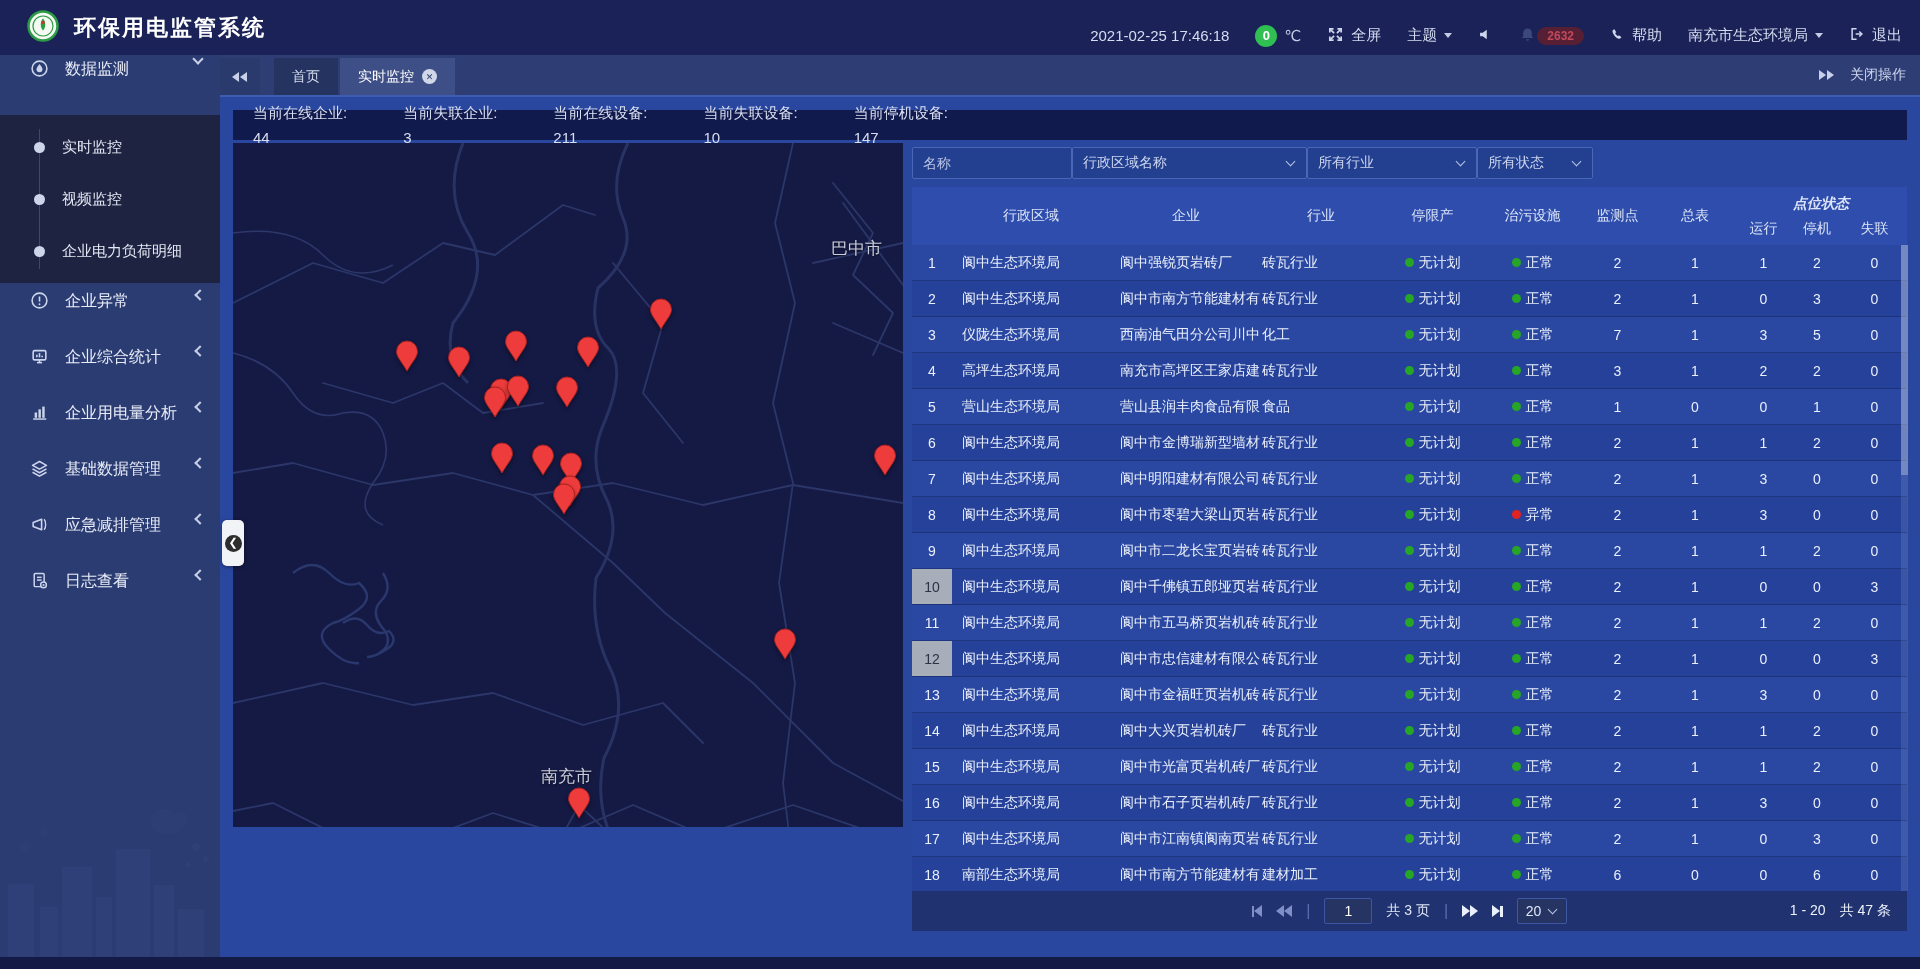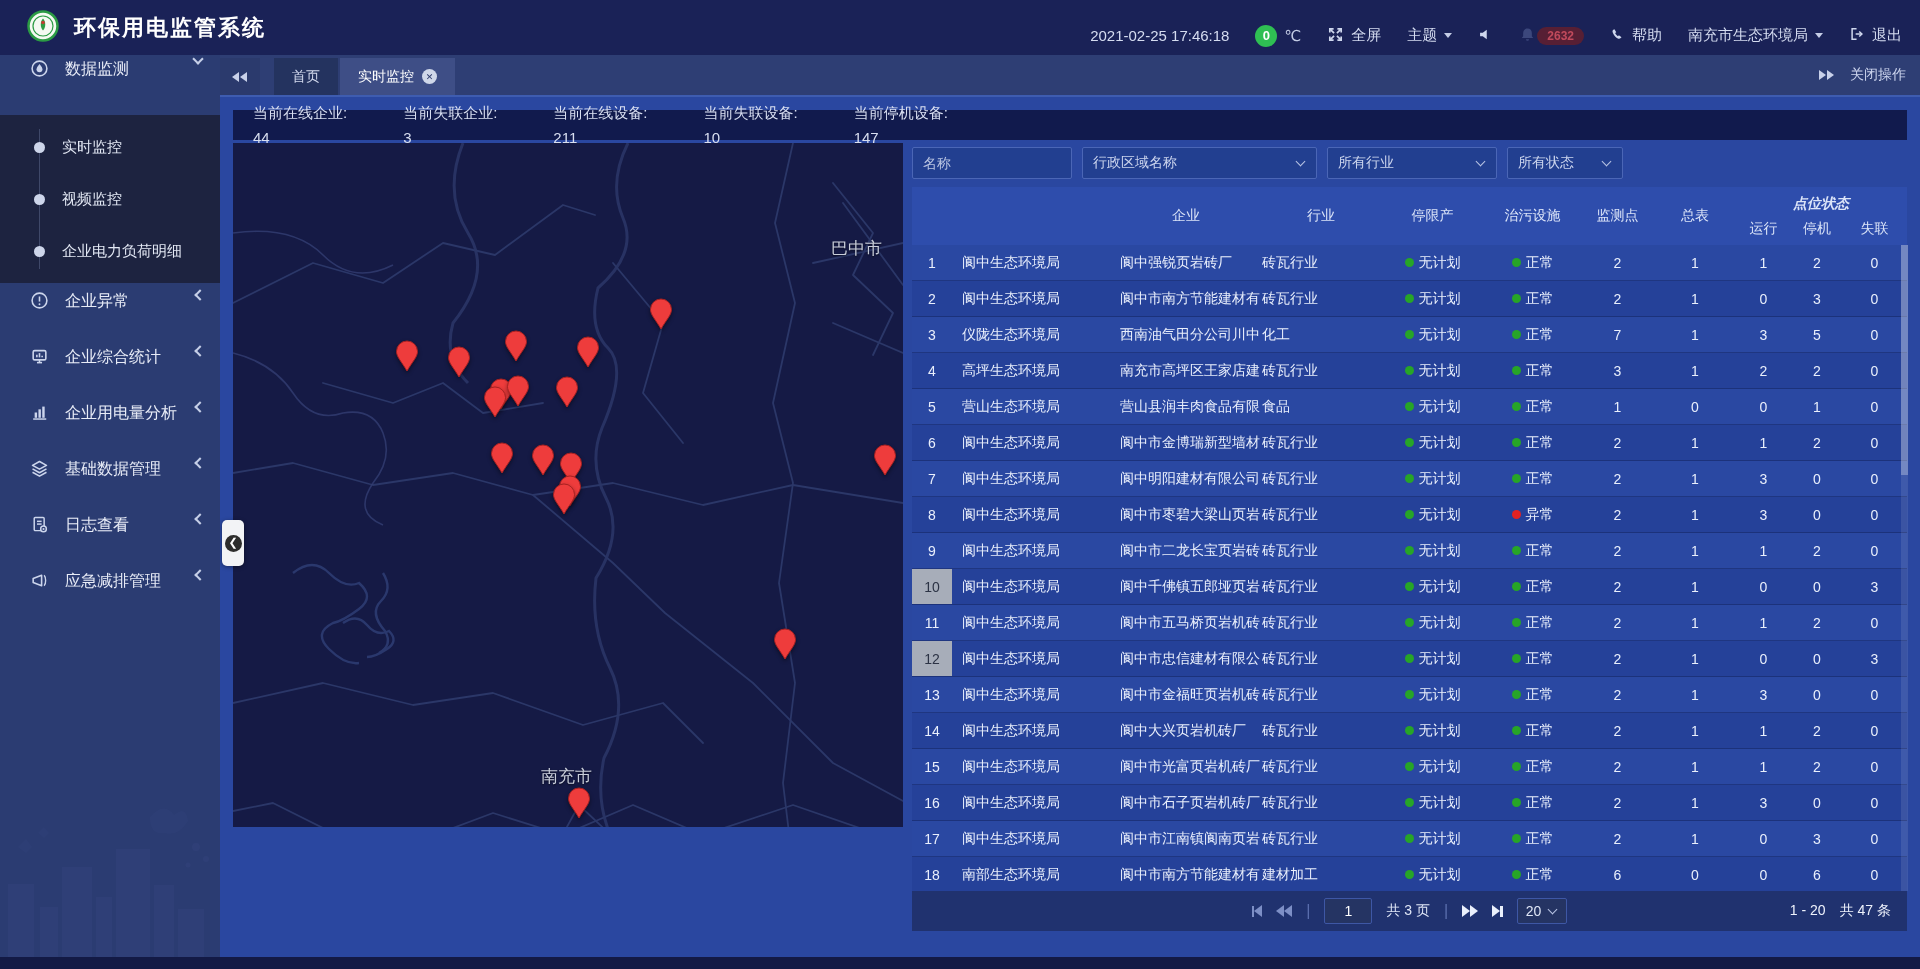--- a/index.html
+++ b/index.html
@@ -58,21 +58,21 @@
   .map-panel { position:absolute; left:13px; top:88px; width:670px; height:684px; background:#151a45; overflow:hidden; }
   .city-label { position:absolute; font-size:17px; color:#c9ceda; text-shadow:0 1px 2px rgba(0,0,0,.6); }
   .pin { position:absolute; width:24px; height:32px; cursor:pointer; filter:drop-shadow(0 2px 2px rgba(0,0,0,.45)); }
   .collapse-handle { position:absolute; left:2px; top:465px; width:22px; height:46px; background:#f2f3f6; border-radius:5px;
                      display:flex; align-items:center; justify-content:center; cursor:pointer; z-index:15; box-shadow:0 1px 4px rgba(0,0,0,.4); }
   .collapse-circle { width:17px; height:17px; border-radius:50%; background:#2d2d2d; color:#fff; font-size:11px;
                      display:flex; align-items:center; justify-content:center; padding-bottom:1px; }
 
   
   .right-panel { position:absolute; left:692px; top:88px; width:995px; height:812px; }
-  .filters { position:absolute; left:0; top:4px; height:32px; display:flex; gap:10px; }
+  .filters { position:absolute; left:0; top:4px; height:32px; display:flex; }
   .fbox { height:32px; background:#223f90; border:1px solid #4b66b6; border-radius:2px; color:#ccd5ee;
           font-size:14px; display:flex; align-items:center; padding:0 10px; justify-content:space-between; }
   .fbox input { background:transparent; border:none; outline:none; color:#ccd5ee; font-size:14px; width:100%; font-family:inherit; }
   .fbox input::placeholder { color:#b9c4e2; }
   .fchev { width:7px; height:7px; border-right:1.6px solid #b9c4e4; border-bottom:1.6px solid #b9c4e4; transform:rotate(45deg); margin:-3px 2px 0 10px; flex:none; }
 
   .grid-cols { display:grid; grid-template-columns:40px 158px 152px 118px 105px 95px 75px 80px 57px 50px 65px; }
   .thead { position:absolute; left:0; top:44px; width:995px; height:58px; background:#2e4dac;
            grid-template-rows:26px 32px; font-size:14px; color:#dbe4f8; }
   .th { grid-row:1/3; display:flex; align-items:center; justify-content:center; }
@@ -256,39 +256,39 @@
             <path d="M9,2.4 L15.6,6 9,9.6 2.4,6 Z"></path>
               <path d="M2.4,9.4 L9,13 15.6,9.4"></path>
               <path d="M2.4,12.6 L9,16.2 15.6,12.6"></path>
           </svg>
         </span>
         <span class="slabel">基础数据管理</span>
         <span class="chev left"></span>
       </div>
       <div class="sitem">
         <span>
+          <svg width="19" height="19" viewBox="0 0 18 18" fill="none" stroke="#ccd5ec" stroke-width="1.5" stroke-linejoin="round">
+            <path d="M3,7 v4 l8,3 V4 Z"></path>
+              <path d="M13.4,4 c1.9,2 1.9,8 0,10" stroke-width="1.3"></path>
+          </svg>
+        </span>
+        <span class="slabel">应急减排管理</span>
+        <span class="chev left"></span>
+      </div>
+      <div class="sitem">
+        <span>
           <svg width="19" height="19" viewBox="0 0 18 18" fill="none" stroke="#ccd5ec" stroke-width="1.4">
             <rect x="4" y="2.4" width="9.4" height="12.4" rx="1"></rect>
               <line x1="6.6" y1="6" x2="11" y2="6"></line>
               <line x1="6.6" y1="8.6" x2="11" y2="8.6"></line>
             <circle cx="12.8" cy="13.2" r="2.7" fill="#2b3c72"></circle>
               <circle cx="12.8" cy="13.2" r="1" fill="#ccd5ec" stroke="none"></circle>
           </svg>
         </span>
         <span class="slabel">日志查看</span>
-        <span class="chev left"></span>
-      </div>
-      <div class="sitem">
-        <span>
-          <svg width="19" height="19" viewBox="0 0 18 18" fill="none" stroke="#ccd5ec" stroke-width="1.5" stroke-linejoin="round">
-            <path d="M3,7 v4 l8,3 V4 Z"></path>
-              <path d="M13.4,4 c1.9,2 1.9,8 0,10" stroke-width="1.3"></path>
-          </svg>
-        </span>
-        <span class="slabel">应急减排管理</span>
         <span class="chev left"></span>
       </div>
     </div>
     <svg class="watermark" width="220" height="170" viewBox="0 0 220 170">
       <g fill="#3b4a85" opacity="0.55">
         <rect x="8" y="95" width="26" height="75"></rect>
           <rect x="40" y="118" width="18" height="52"></rect>
           <rect x="62" y="78" width="30" height="92"></rect>
           <rect x="96" y="108" width="16" height="62"></rect>
           <rect x="116" y="60" width="34" height="110"></rect>
@@ -458,20 +458,21 @@
           <span>所有行业</span>
             <span class="fchev"></span>
         </div>
         <div class="fbox" style="width:116px">
           <span>所有状态</span>
             <span class="fchev"></span>
         </div>
       </div>
 
       <div class="thead grid-cols">
+        <div class="th" style="grid-column:2">行政区域</div>
         <div class="th" style="grid-column:3">企业</div>
         <div class="th" style="grid-column:4">行业</div>
         <div class="th" style="grid-column:5">停限产</div>
         <div class="th" style="grid-column:6">治污设施</div>
         <div class="th" style="grid-column:7">监测点</div>
         <div class="th" style="grid-column:8">总表</div>
         <div class="th-group">点位状态</div>
         <div class="th-sub" style="grid-column:9">运行</div>
         <div class="th-sub" style="grid-column:10">停机</div>
         <div class="th-sub" style="grid-column:11">失联</div>

